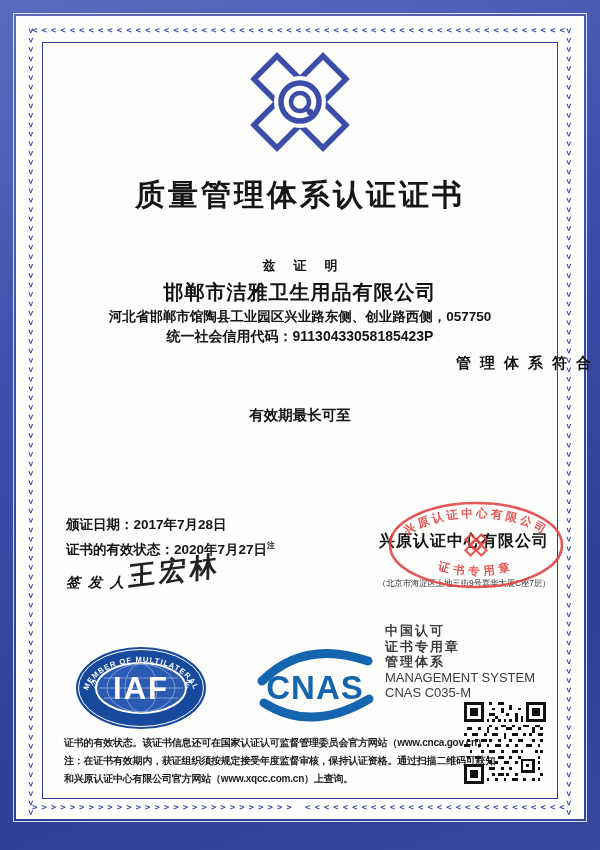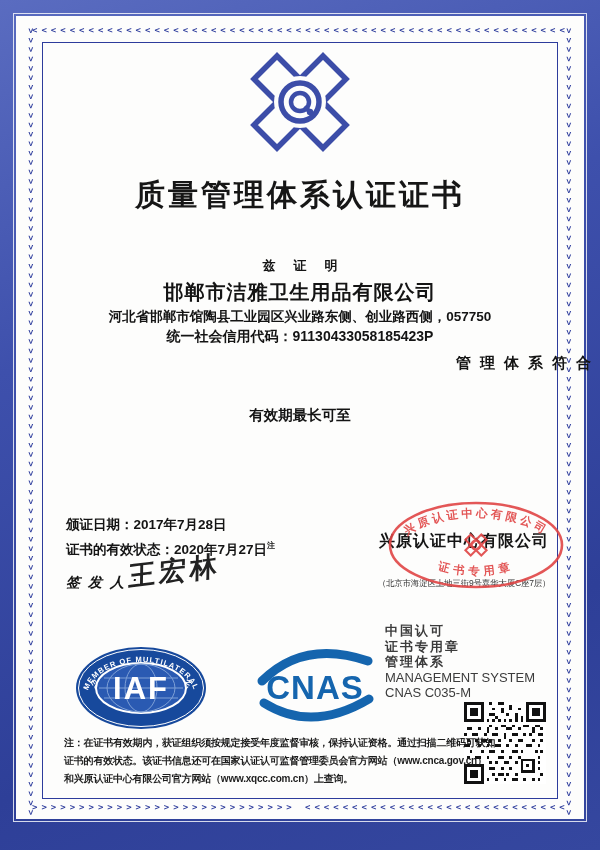--- a/index.html
+++ b/index.html
@@ -189,17 +189,17 @@
           <rect x="2" y="24" width="3" height="3"></rect>
         <rect x="20" y="20" width="5" height="5"></rect>
           <rect x="21" y="21" width="3" height="3" fill="#ffffff"></rect>
           <rect x="22" y="22" width="1" height="1"></rect>
         <path d="M9,0h1v1h-1z M12,0h2v1h-2z M16,1h1v2h-1z M10,2h1v1h-1z M13,2h1v2h-1z M19,2h1v1h-1z M9,4h2v1h-2z M15,4h1v1h-1z M18,4h1v2h-1z M11,5h1v1h-1z M20,5h1v1h-1z M8,6h1v1h-1z M10,6h1v1h-1z M12,6h1v1h-1z M14,6h1v1h-1z M16,6h1v1h-1z M18,6h1v1h-1z M20,6h1v1h-1z M9,8h1v1h-1z M13,8h2v1h-2z M17,8h1v1h-1z M21,8h2v1h-2z M25,8h2v1h-2z M1,9h2v1h-2z M5,9h1v1h-1z M8,9h1v2h-1z M11,9h1v1h-1z M15,9h2v1h-2z M19,9h1v1h-1z M24,9h1v2h-1z M27,9h1v1h-1z M0,11h1v1h-1z M3,11h2v1h-2z M7,11h1v1h-1z M10,11h2v1h-2z M14,11h1v2h-1z M17,11h2v1h-2z M21,11h1v1h-1z M23,11h1v1h-1z M26,11h2v1h-2z M1,13h1v1h-1z M4,13h1v1h-1z M6,13h2v1h-2z M9,13h1v1h-1z M12,13h1v1h-1z M16,13h1v1h-1z M19,13h2v1h-2z M24,13h1v1h-1z M27,13h1v1h-1z M0,15h2v1h-2z M5,15h1v1h-1z M8,15h1v1h-1z M11,15h2v1h-2z M15,15h1v1h-1z M18,15h1v1h-1z M22,15h2v1h-2z M26,15h1v1h-1z M2,17h1v1h-1z M6,17h1v1h-1z M9,17h2v1h-2z M13,17h1v1h-1z M17,17h2v1h-2z M20,17h1v1h-1z M25,17h1v1h-1z M27,17h1v1h-1z M1,19h1v1h-1z M4,19h2v1h-2z M8,19h1v1h-1z M12,19h2v1h-2z M16,19h1v1h-1z M19,19h1v1h-1z M26,19h1v1h-1z M9,21h1v1h-1z M11,21h1v1h-1z M14,21h2v1h-2z M18,21h1v1h-1z M26,21h1v1h-1z M9,23h2v1h-2z M13,23h1v1h-1z M16,23h1v1h-1z M26,23h1v1h-1z M10,25h1v1h-1z M12,25h2v1h-2z M15,25h1v1h-1z M18,25h1v1h-1z M27,25h1v1h-1z M8,27h1v1h-1z M11,27h1v1h-1z M14,27h1v1h-1z M17,27h2v1h-2z M21,27h1v1h-1z M24,27h1v1h-1z M26,27h1v1h-1z"></path>
       </g>
     </svg>
   </div>
 
   <div class="abs footnote">
+    <div>证书的有效状态。该证书信息还可在国家认证认可监督管理委员会官方网站（www.cnca.gov.cn）</div>
     <div>注：在证书有效期内，获证组织须按规定接受年度监督审核，保持认证资格。通过扫描二维码可获知</div>
-    <div>证书的有效状态。该证书信息还可在国家认证认可监督管理委员会官方网站（www.cnca.gov.cn）</div>
     <div>和兴原认证中心有限公司官方网站（www.xqcc.com.cn）上查询。</div>
   </div>
 </div>
 
 </body></html>

